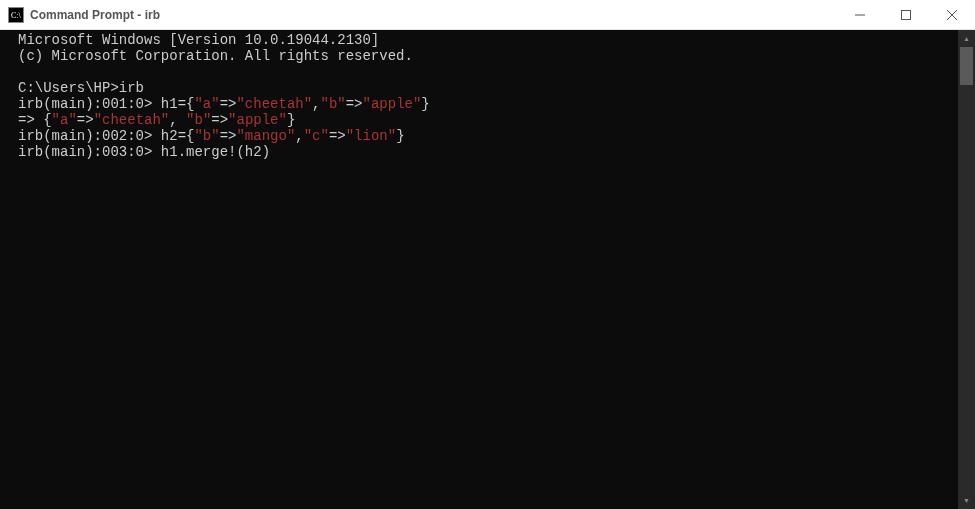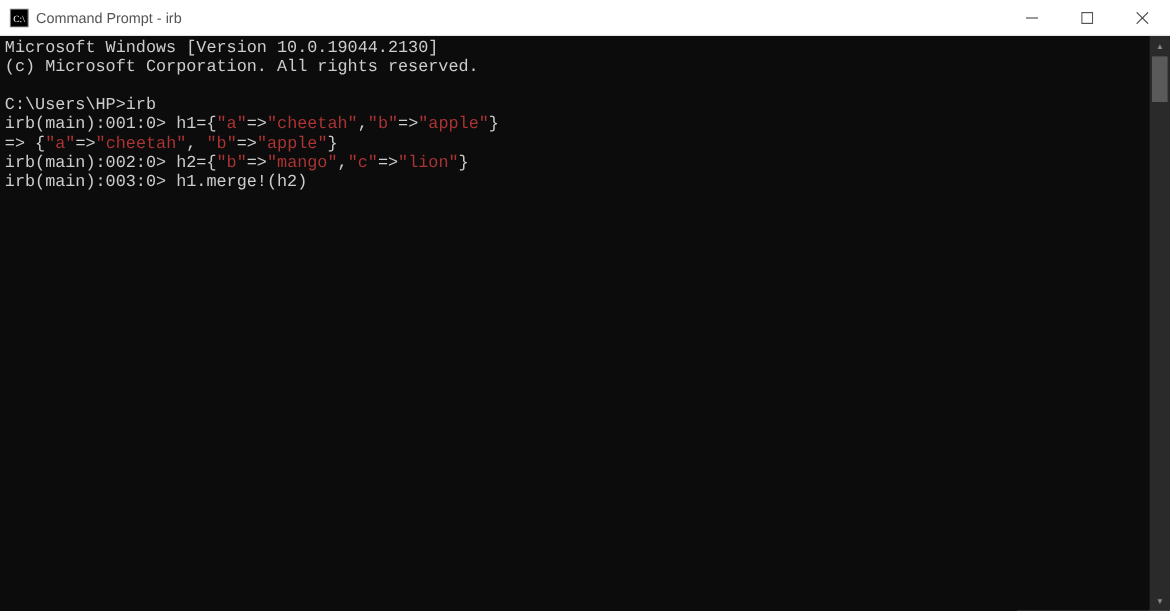--- a/index.html
+++ b/index.html
@@ -25,20 +25,21 @@
     .titlebar-icon {
       width: 16px;
       height: 16px;
       margin-right: 6px;
       display: inline-flex;
       align-items: center;
       justify-content: center;
     }
     .titlebar-title {
       flex: 0 0 auto;
+      font-weight: bold;
     }
     .titlebar-spacer {
       flex: 1 1 auto;
     }
     .win-btn {
       width: 46px;
       height: 30px;
       display: flex;
       align-items: center;
       justify-content: center;
@@ -82,21 +83,21 @@
     .scroll-arrow.top { top: 0; }
     .scroll-arrow.bottom { bottom: 0; }
     .scroll-thumb {
       position: absolute;
       top: 17px;
       left: 2px;
       width: 13px;
       height: 38px;
       background: #5a5a5a;
     }
-    .tline { display: block; }
+    .tline { display: block; margin-left: 14px; }
     .w { color: #cccccc; }
     .r { color: #aa3333; }
   </style>
 </head>
 <body>
 
 <div class="titlebar">
   <span class="titlebar-icon">
     <svg viewBox="0 0 16 16">
         <rect x="0.5" y="0.5" width="15" height="15" fill="#000" stroke="#888"></rect>

